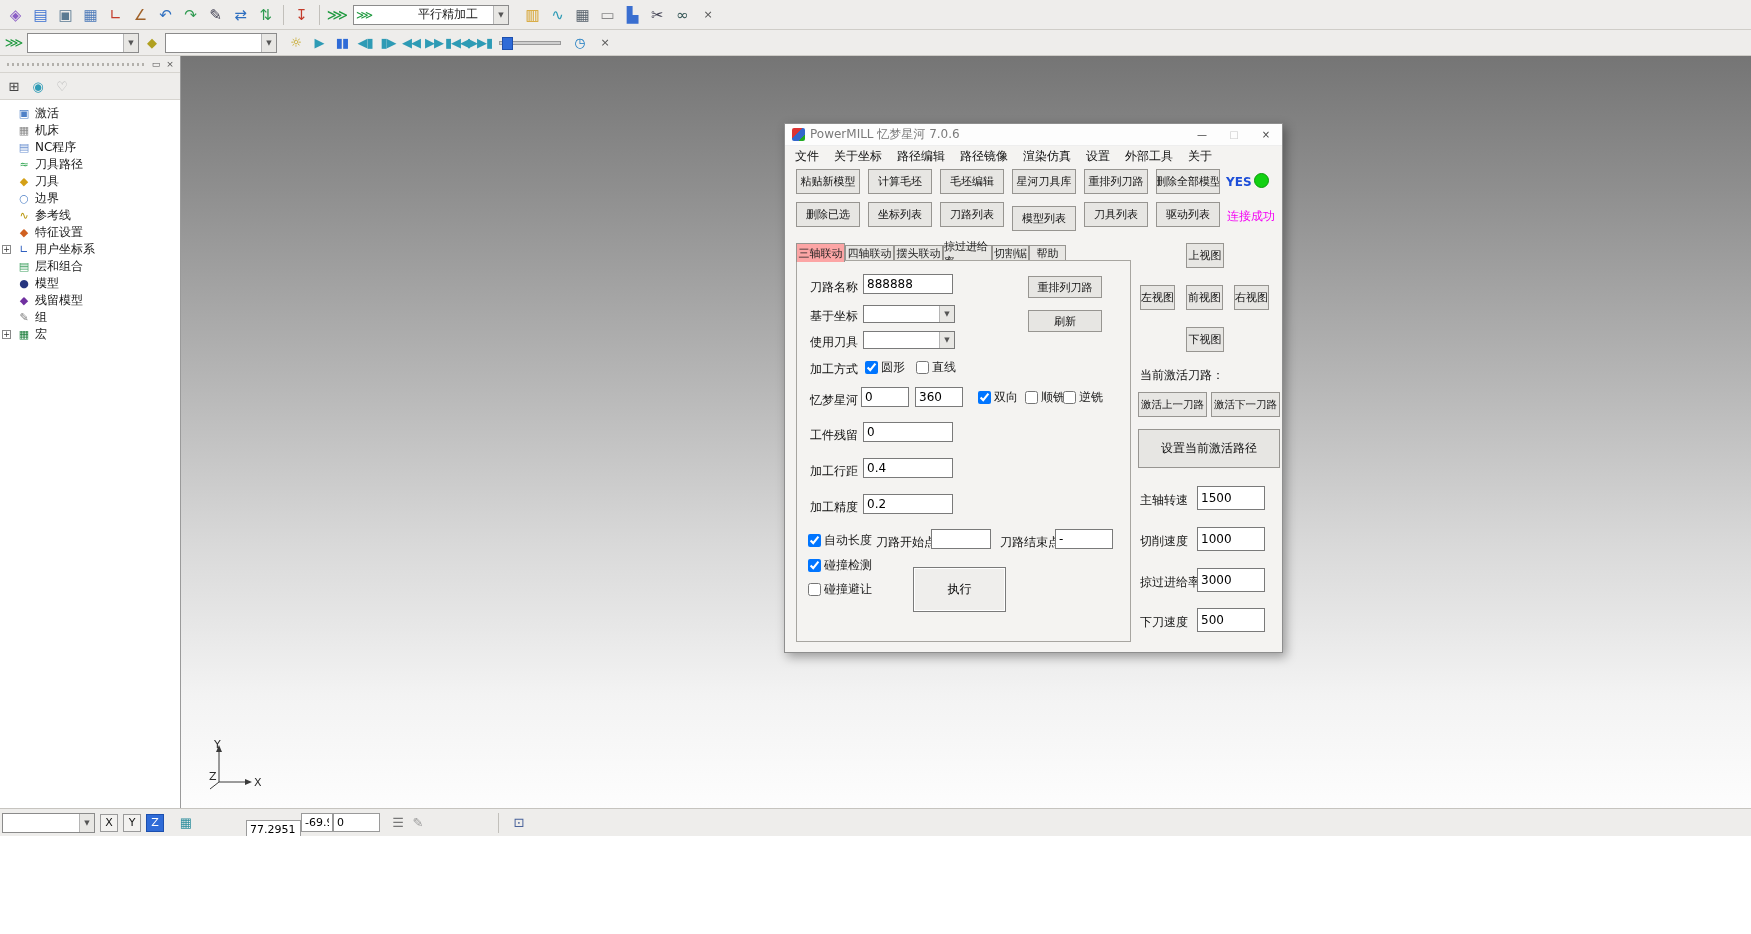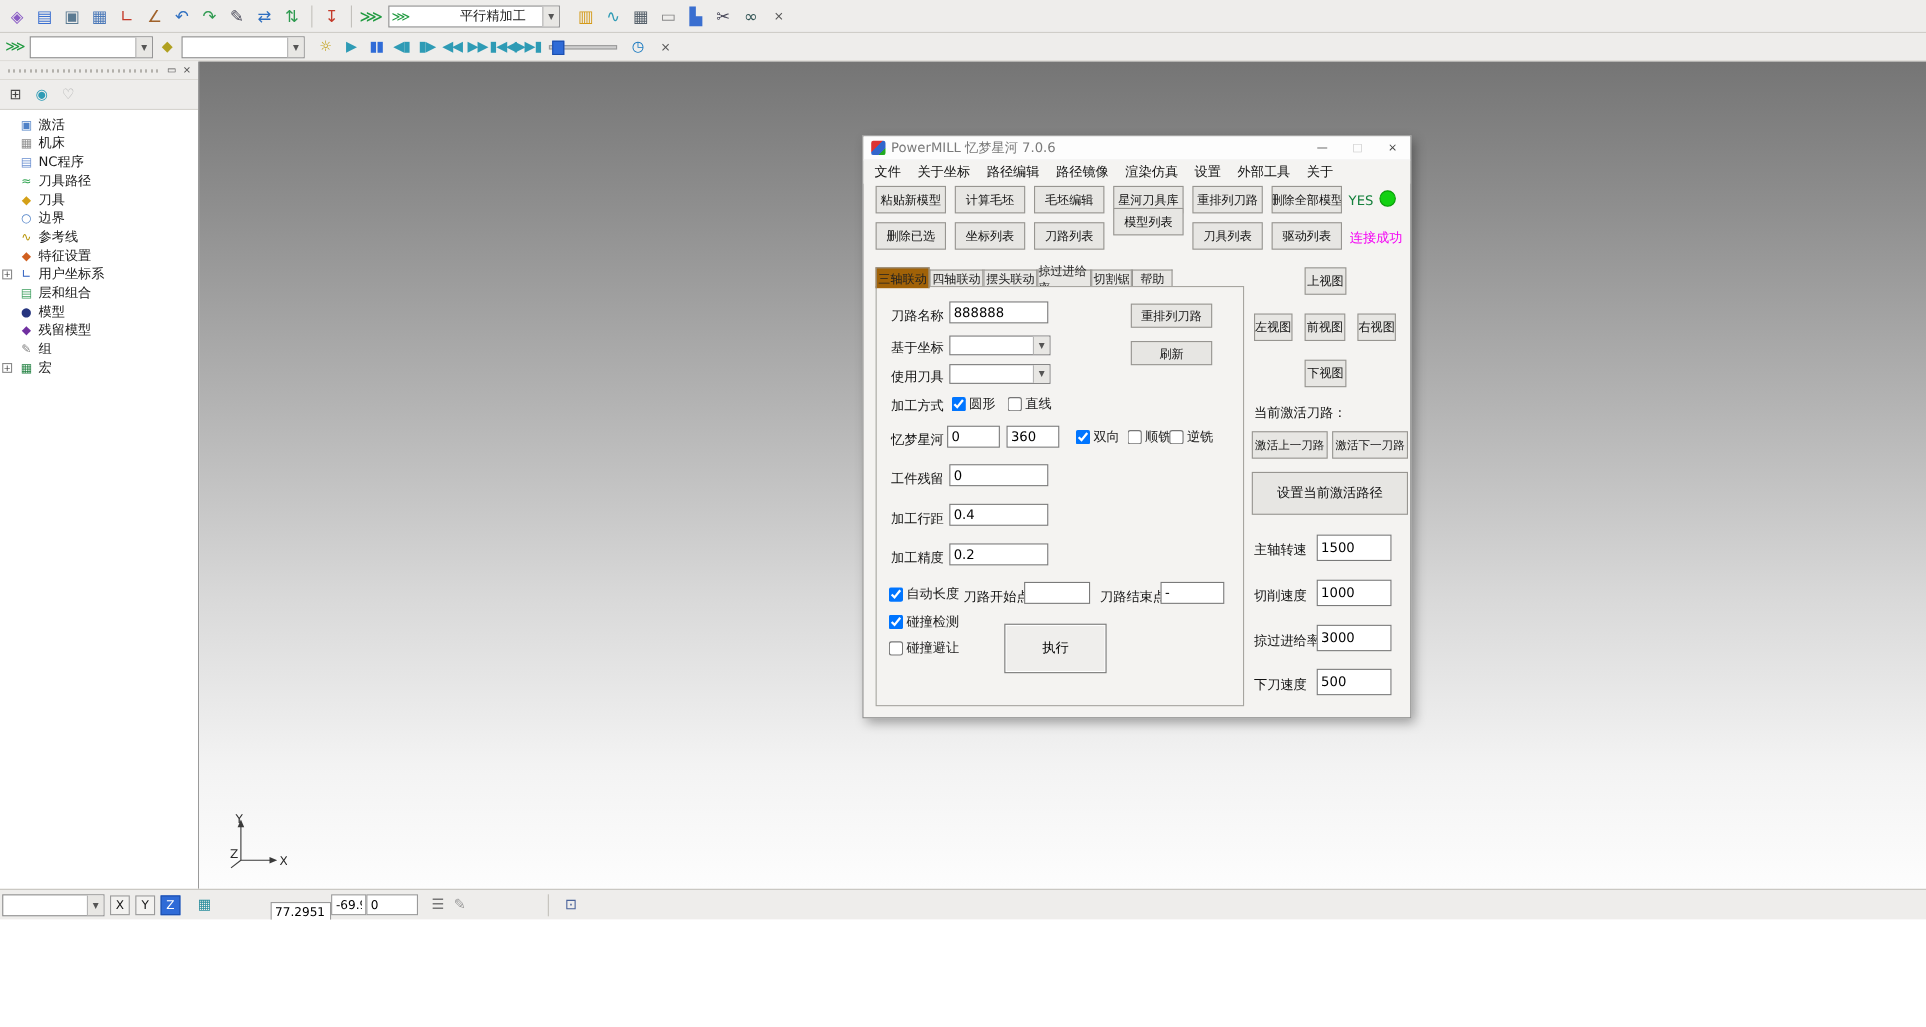--- a/index.html
+++ b/index.html
@@ -46,25 +46,25 @@
   .dlg-title { position:absolute; left:0; top:0; right:0; height:22px; background:#fdfdfd; display:flex; align-items:center; border-bottom:1px solid #eee; }
   .dlg-appicon { width:13px; height:13px; margin:0 5px 0 7px; border-radius:2px; background:linear-gradient(135deg,#d33 0 40%,#36c 40% 75%,#2a2 75%); }
   .dlg-title-text { font-size:12px; color:#7a7a7a; }
   .winbtns { margin-left:auto; display:flex; height:22px; }
   .winbtn { width:32px; display:flex; align-items:center; justify-content:center; font-size:10px; color:#444; }
   .winbtn.dim { color:#c9c9c9; }
   .dlg-menu { position:absolute; left:0; top:22px; right:0; height:21px; display:flex; align-items:center; gap:11px; padding-left:8px; background:#f4f3f1; }
   .menu-item { font-size:12px; color:#111; padding:1px 2px; }
   .btn { display:flex; align-items:center; justify-content:center; background:#e7e6e3; border:1px solid #979591; font-size:11px; color:#111; cursor:default; white-space:nowrap; overflow:hidden; }
   .rowbtn { position:absolute; width:64px; height:25px; }
-  .yes { position:absolute; color:#15803d; font-weight:normal; font-size:12px; }
+  .yes { position:absolute; color:#1d4ed8; font-weight:bold; font-size:12px; }
   .dot { position:absolute; width:15px; height:15px; border-radius:50%; background:#12d112; border:1px solid #0a9c0a; }
   .connect { position:absolute; color:#f400f4; font-size:12px; }
   .tab { position:absolute; top:121px; height:16px; display:flex; align-items:center; justify-content:center; font-size:11px; background:#e8e7e4; border:1px solid #979591; border-bottom:none; color:#222; }
-  .tab.active { top:119px; height:19px; background:#a16207; z-index:2; }
+  .tab.active { top:119px; height:19px; background:#fca5a5; z-index:2; }
   #panel { position:absolute; left:11px; top:136px; width:335px; height:382px; border:1px solid #a7a5a0; background:#f4f3f1; }
   .lbl { position:absolute; font-size:12px; color:#111; white-space:nowrap; }
   .inp { position:absolute; background:#fff; border:1px solid #7a7a7a; font-size:12px; padding:0 3px; font-family:"DejaVu Sans","Liberation Sans",sans-serif; }
   .cmb { position:absolute; background:#fff; border:1px solid #7a7a7a; display:flex; }
   .cmb .ctext { flex:1; }
   .cmb .carrow { width:15px; display:flex; align-items:center; justify-content:center; font-size:7px; color:#555; background:#e8e7e4; border-left:1px solid #b5b5b5; }
   .chk { position:absolute; display:flex; align-items:center; gap:3px; font-size:12px; white-space:nowrap; }
   .chk input { width:13px; height:13px; margin:0; }
   .exec { position:absolute; left:116px; top:306px; width:93px; height:45px; font-size:12px; background:#efeeec; border:1px solid #7a7a7a; box-shadow:inset 0 0 0 1px #fff; }
   .viewbtn { position:absolute; height:25px; font-size:11px; }
@@ -253,21 +253,21 @@
     <button class="btn rowbtn" style="left:155px;top:45px">毛坯编辑</button>
     <button class="btn rowbtn" style="left:227px;top:45px">星河刀具库</button>
     <button class="btn rowbtn" style="left:299px;top:45px">重排列刀路</button>
     <button class="btn rowbtn" style="left:371px;top:45px">删除全部模型</button>
     <span class="yes" style="left:441px;top:51px">YES</span>
     <span class="dot" style="left:469px;top:49px"></span>
 
     <button class="btn rowbtn" style="left:11px;top:78px">删除已选</button>
     <button class="btn rowbtn" style="left:83px;top:78px">坐标列表</button>
     <button class="btn rowbtn" style="left:155px;top:78px">刀路列表</button>
-    <button class="btn rowbtn" style="left:227px;top:65px">模型列表</button>
+    <button class="btn rowbtn" style="left:227px;top:82px">模型列表</button>
     <button class="btn rowbtn" style="left:299px;top:78px">刀具列表</button>
     <button class="btn rowbtn" style="left:371px;top:78px">驱动列表</button>
     <span class="connect" style="left:442px;top:84px">连接成功</span>
 
     <span class="tab active" style="left:11px;width:49px">三轴联动</span>
     <span class="tab" style="left:60px;width:49px">四轴联动</span>
     <span class="tab" style="left:109px;width:49px">摆头联动</span>
     <span class="tab" style="left:158px;width:49px">掠过进给率</span>
     <span class="tab" style="left:207px;width:37px">切割锯</span>
     <span class="tab" style="left:244px;width:37px">帮助</span>

